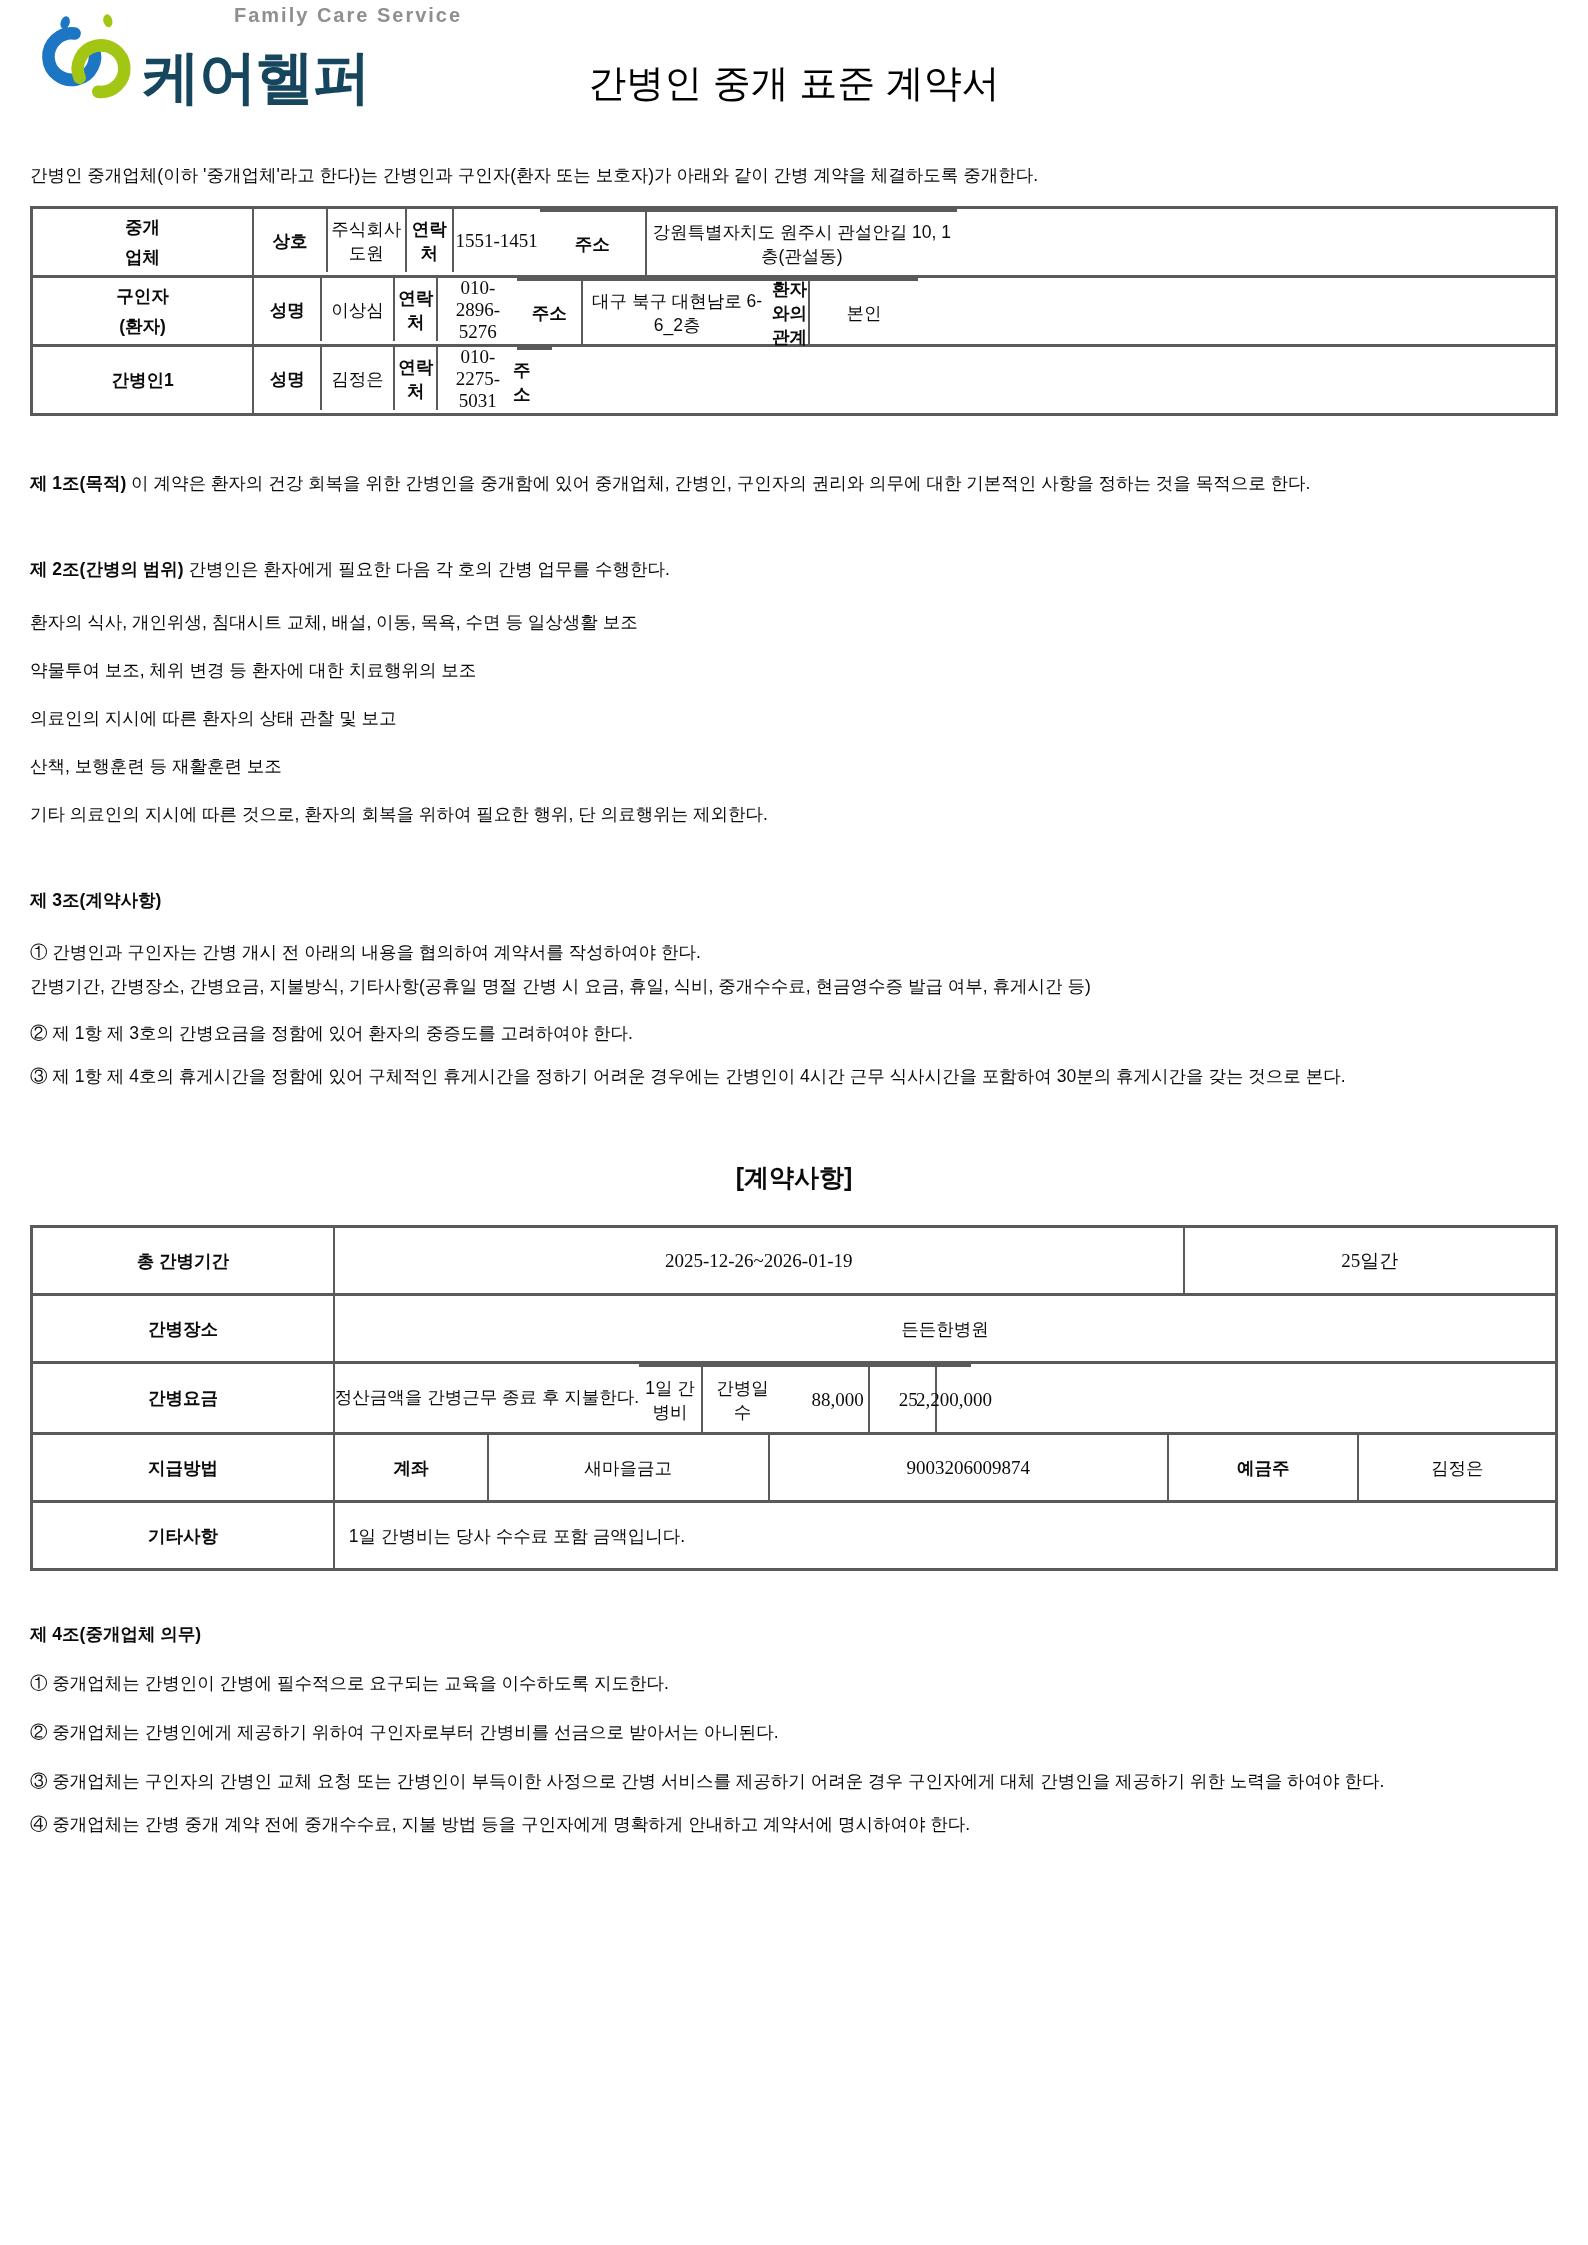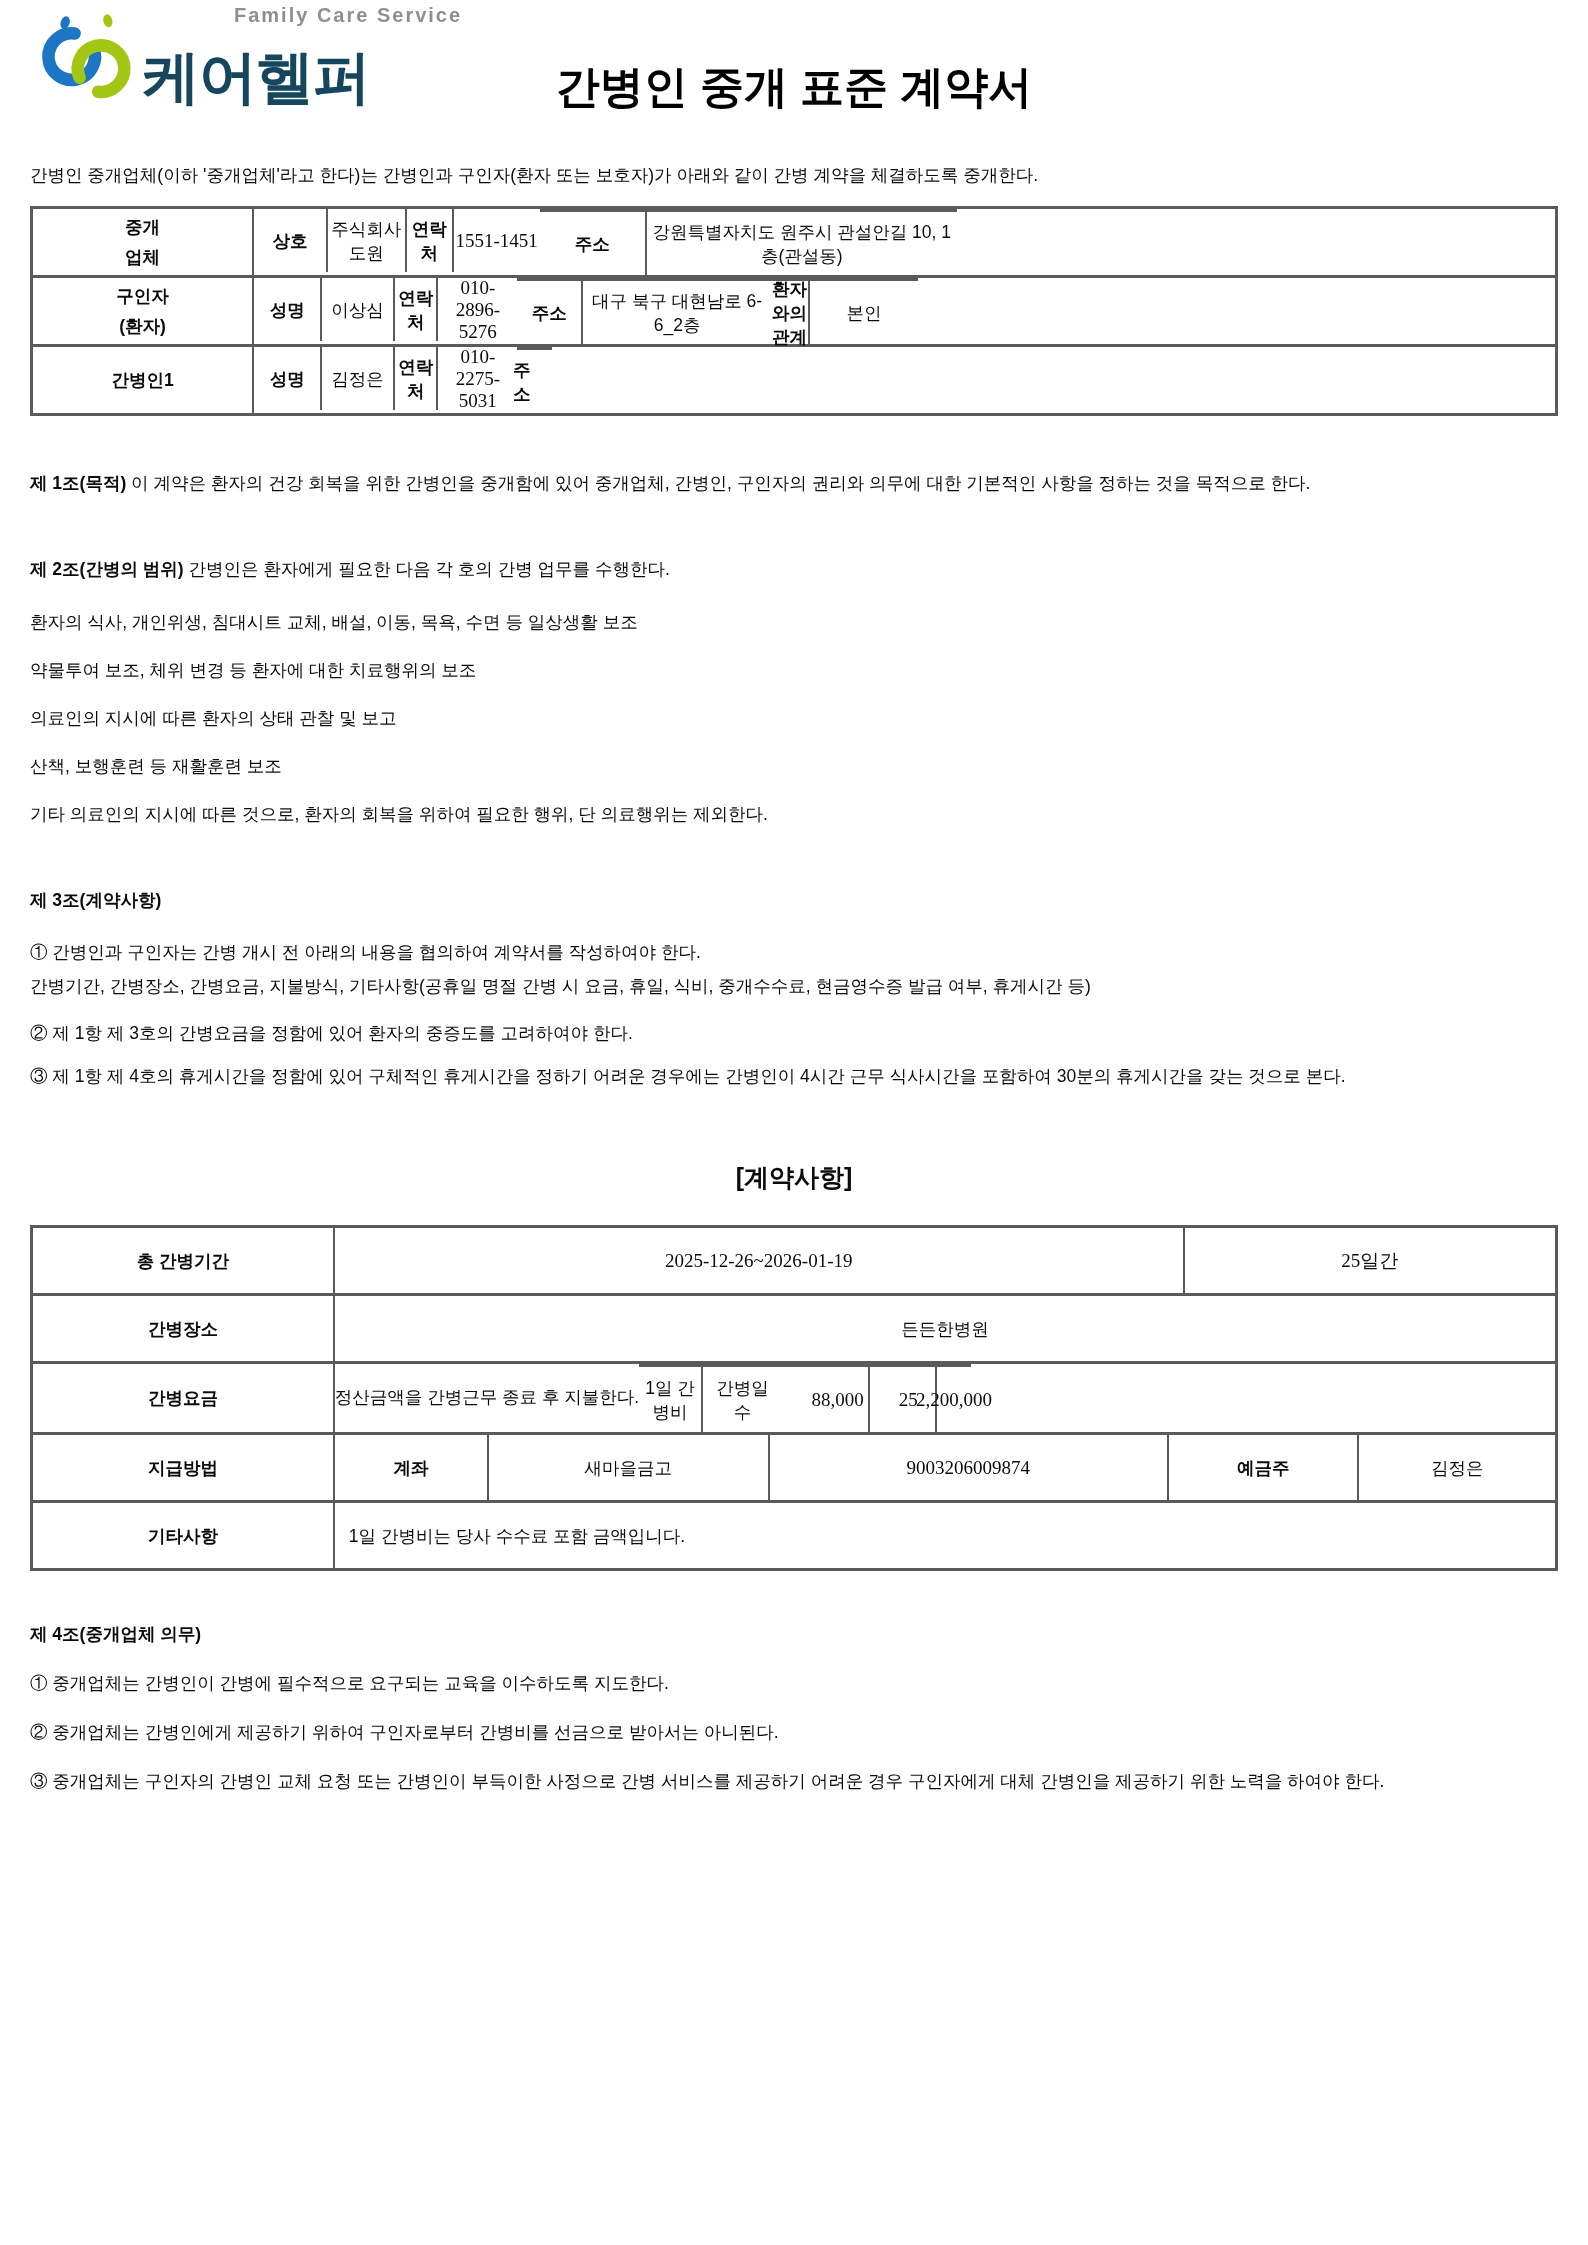--- a/index.html
+++ b/index.html
@@ -16,21 +16,21 @@
   .tagline {
     position:absolute; left:204px; top:4px;
     font-size:20px; letter-spacing:2px; color:#8f8f8f; font-weight:700;
   }
   .brand {
     position:absolute; left:112px; top:48px;
     font-size:58px; font-weight:900; letter-spacing:-1px; line-height:1;
   }
   .doc-title {
     position:absolute; left:0; right:0; top:58px; text-align:center;
-    font-size:44px; font-weight:700; color:#000;
+    font-size:38px; font-weight:400; color:#000;
   }
 
   .intro { margin:40px 0 0 0; line-height:34px; }
 
   
   .tbl { border:3px solid #5a5a5a; margin-top:14px; }
   .group { display:flex; }
   .group + .group { border-top:3px solid #5a5a5a; }
   .glabel {
     display:flex; flex-direction:column; justify-content:center; align-items:center;
@@ -240,14 +240,15 @@
         <div class="c etc-val">1일 간병비는 당사 수수료 포함 금액입니다.</div>
       </div>
     </div>
 
   </div>
 
   <p class="para" style="margin-top:46px"><b>제 4조(중개업체 의무)</b></p>
   <p class="para mt15">① 중개업체는 간병인이 간병에 필수적으로 요구되는 교육을 이수하도록 지도한다.</p>
   <p class="para mt15">② 중개업체는 간병인에게 제공하기 위하여 구인자로부터 간병비를 선금으로 받아서는 아니된다.</p>
   <p class="para mt15">③ 중개업체는 구인자의 간병인 교체 요청 또는 간병인이 부득이한 사정으로 간병 서비스를 제공하기 어려운 경우 구인자에게 대체 간병인을 제공하기 위한 노력을 하여야 한다.</p>
+  <p class="para mt9">④ 중개업체는 간병 중개 계약 전에 중개수수료, 지불 방법 등을 구인자에게 명확하게 안내하고 계약서에 명시하여야 한다.</p>
 
 </div>
 
 </body></html>

